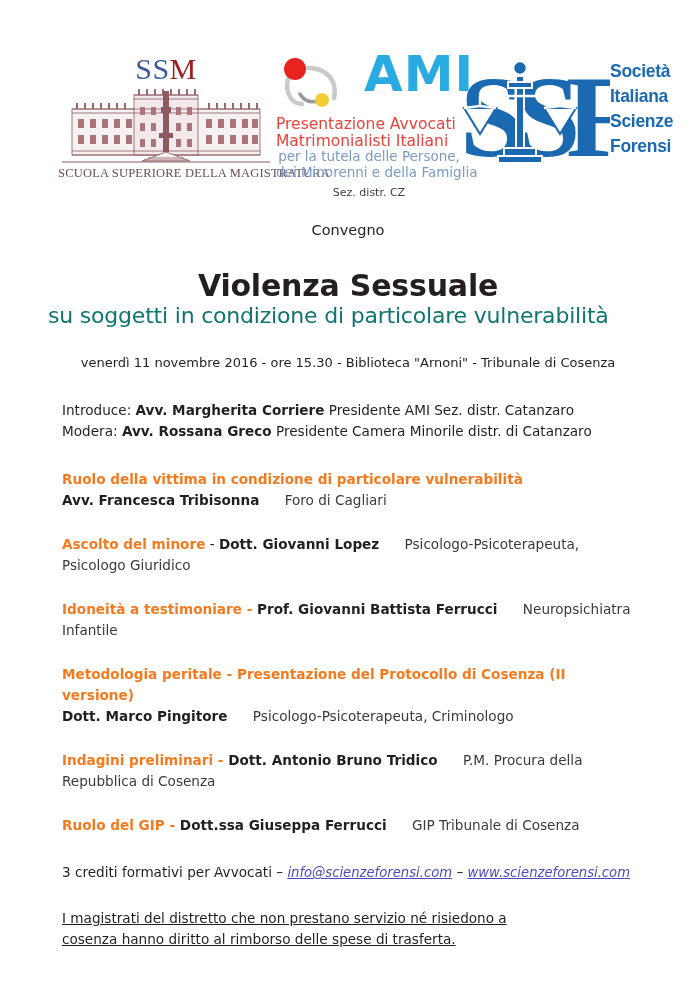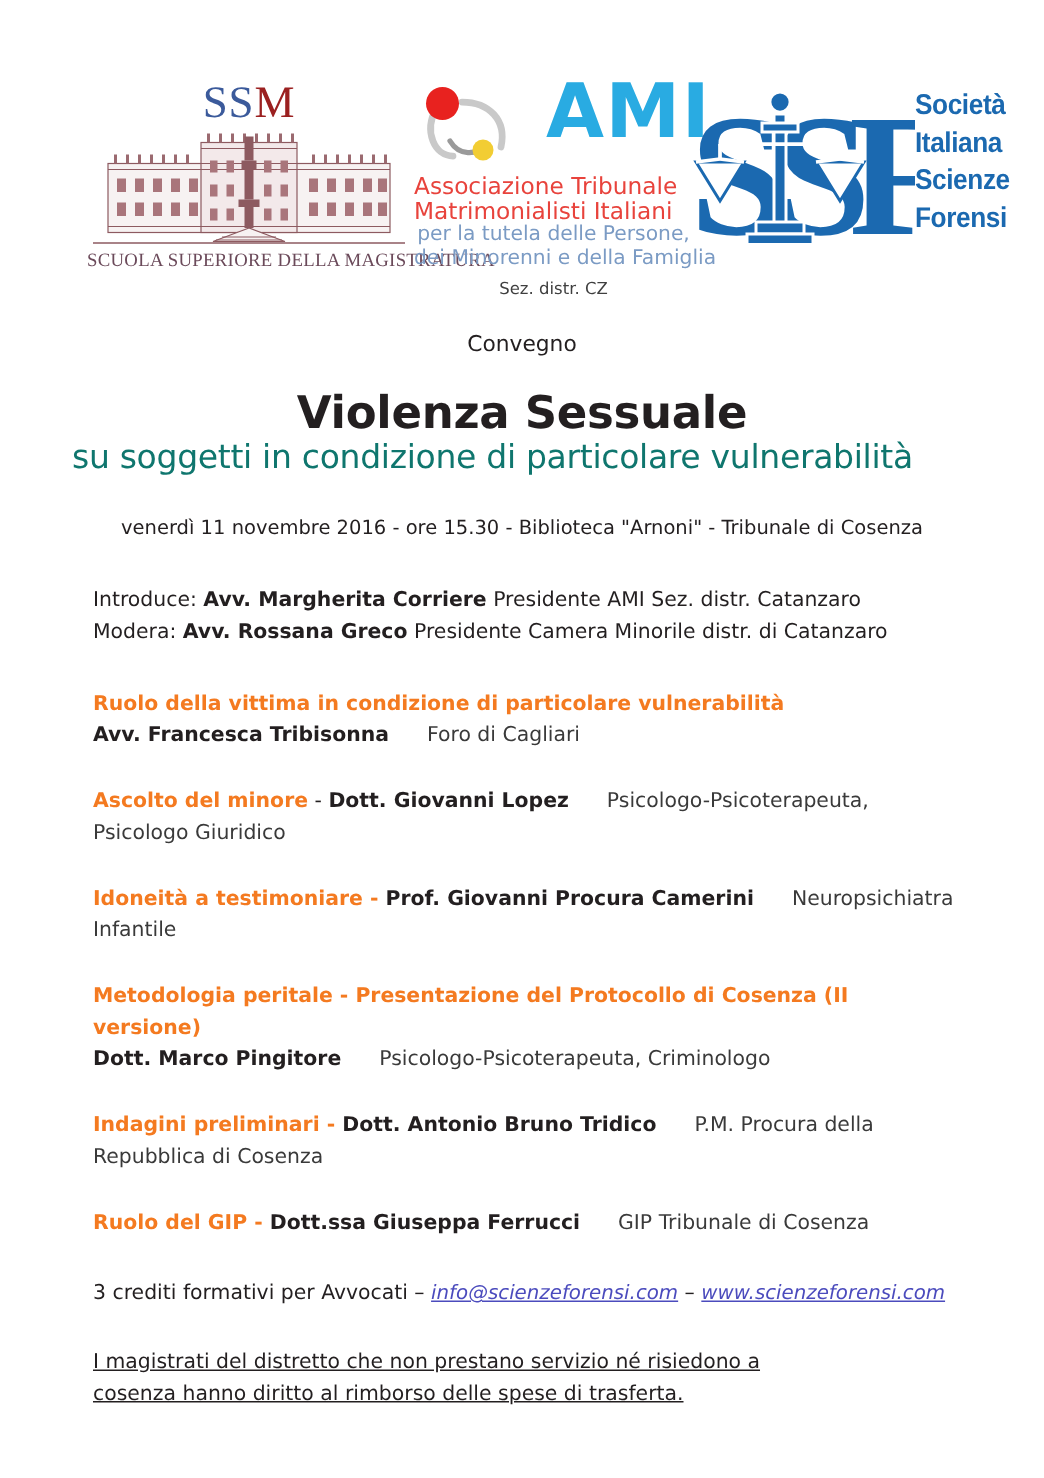--- a/index.html
+++ b/index.html
@@ -156,21 +156,21 @@
   .content {
     position: absolute;
     left: 0;
     top: 222px;
     width: 696px;
   }
   .convegno {
     text-align: center;
     font-size: 14.5px;
     color: #231f20;
-    margin-bottom: 22px;
+    margin-bottom: 32px;
   }
   .title-main {
     text-align: center;
     font-size: 30px;
     font-weight: bold;
     color: #231f20;
     line-height: 1.08;
     letter-spacing: -0.2px;
   }
   .title-sub {
@@ -342,21 +342,21 @@
           <svg viewBox="0 0 70 62" width="70" height="62" aria-hidden="true">
             <path d="M13 18 C4 34, 12 50, 24 50" fill="none" stroke="#c9c9c9" stroke-width="4.5" stroke-linecap="round"></path>
             <path d="M30 14 C48 14, 60 26, 56 44" fill="none" stroke="#c9c9c9" stroke-width="4.5" stroke-linecap="round"></path>
             <path d="M22 40 C28 50, 40 50, 45 42" fill="none" stroke="#9a9a9a" stroke-width="3.5" stroke-linecap="round"></path>
             <circle cx="17" cy="15" r="11" fill="#e8221f"></circle>
             <circle cx="44" cy="46" r="7" fill="#f2cd33"></circle>
           </svg>
         </div>
         <div class="ami-letters">AMI</div>
       </div>
-      <div class="ami-l1">Associazione Tribunale</div>
+      <div class="ami-l1">Presentazione Avvocati</div>
       <div class="ami-l2">Matrimonialisti Italiani</div>
       <div class="ami-l3">per la tutela delle Persone,</div>
       <div class="ami-l4">dei Minorenni e della Famiglia</div>
       <div class="ami-sez">Sez. distr. CZ</div>
     </div>
 
     <div class="sisf-logo">
       <div class="sisf-mark">
         <svg viewBox="0 0 152 122" width="152" height="122" aria-hidden="true">
 
@@ -421,21 +421,21 @@
       <div class="prog-item">
         <span class="prog-head">Ruolo della vittima in condizione di particolare vulnerabilità</span><br>
         <span class="prog-name">Avv. Francesca Tribisonna</span><span class="prog-role"> Foro di Cagliari</span>
       </div>
 
       <div class="prog-item">
         <span class="prog-head">Ascolto del minore</span><span> - </span><span class="prog-name">Dott. Giovanni Lopez</span><span class="prog-role"> Psicologo-Psicoterapeuta, Psicologo Giuridico</span>
       </div>
 
       <div class="prog-item">
-        <span class="prog-head">Idoneità a testimoniare - </span><span class="prog-name">Prof. Giovanni Procura Camerini</span><span class="prog-role"> Neuropsichiatra Infantile</span>
+        <span class="prog-head">Idoneità a testimoniare - </span><span class="prog-name">Prof. Giovanni Battista Ferrucci</span><span class="prog-role"> Neuropsichiatra Infantile</span>
       </div>
 
       <div class="prog-item">
         <span class="prog-head">Metodologia peritale - Presentazione del Protocollo di Cosenza (II versione)</span><br>
         <span class="prog-name">Dott. Marco Pingitore</span><span class="prog-role"> Psicologo-Psicoterapeuta, Criminologo</span>
       </div>
 
       <div class="prog-item">
         <span class="prog-head">Indagini preliminari - </span><span class="prog-name">Dott. Antonio Bruno Tridico</span><span class="prog-role">  P.M. Procura della Repubblica di Cosenza</span>
       </div>

